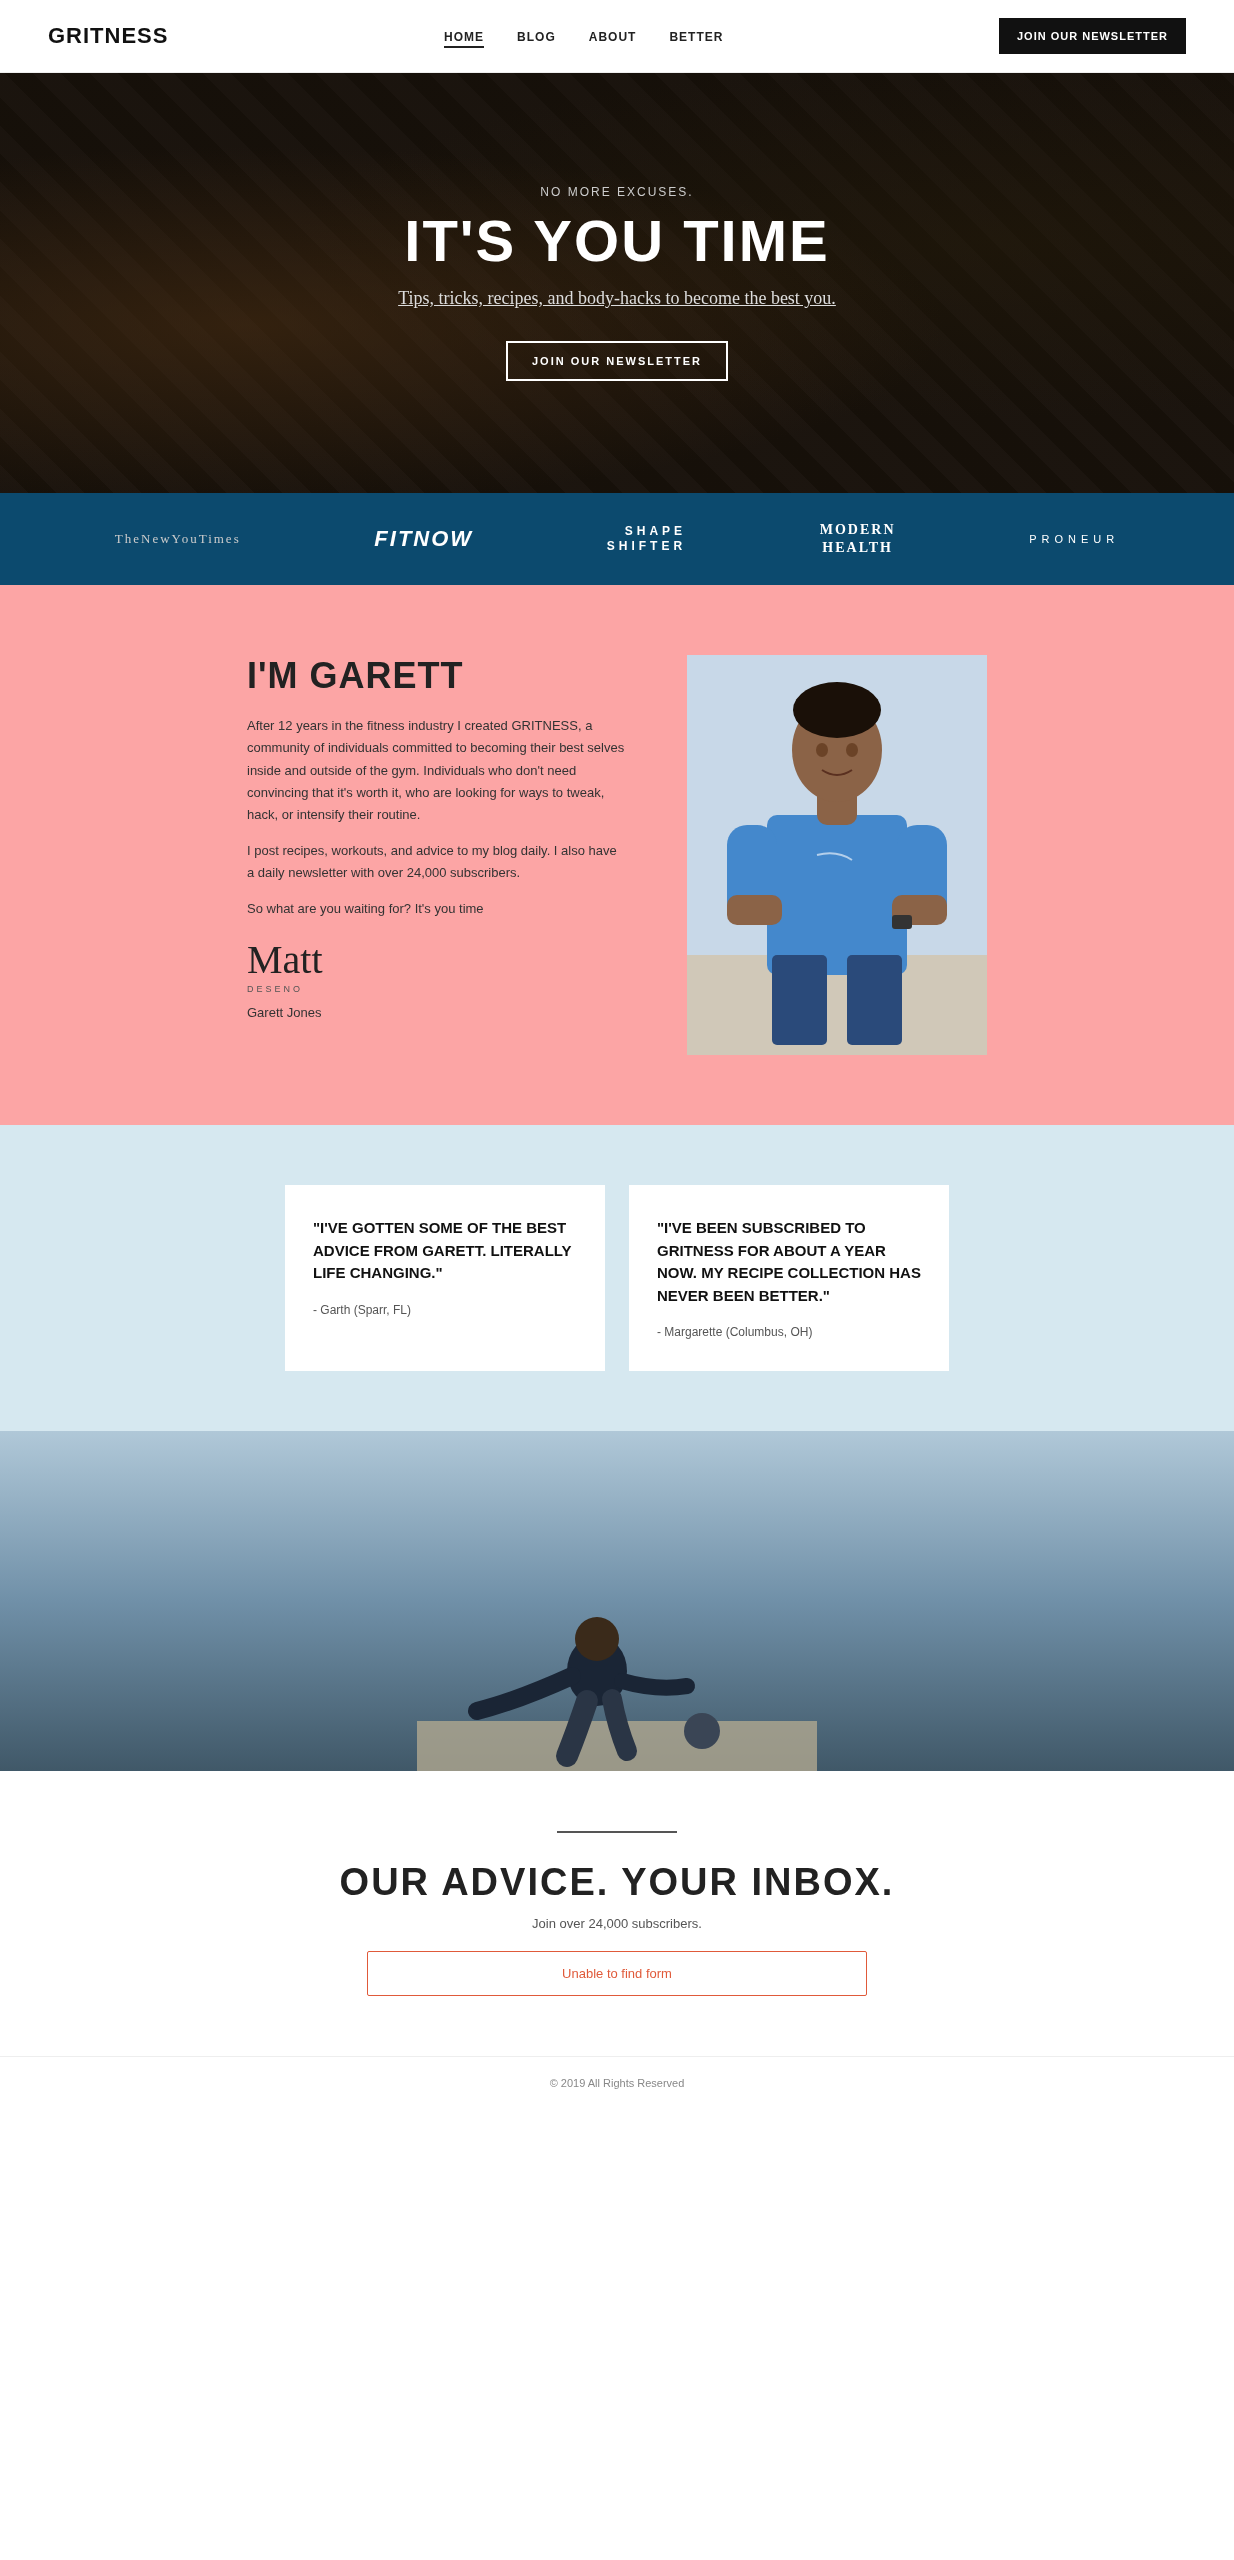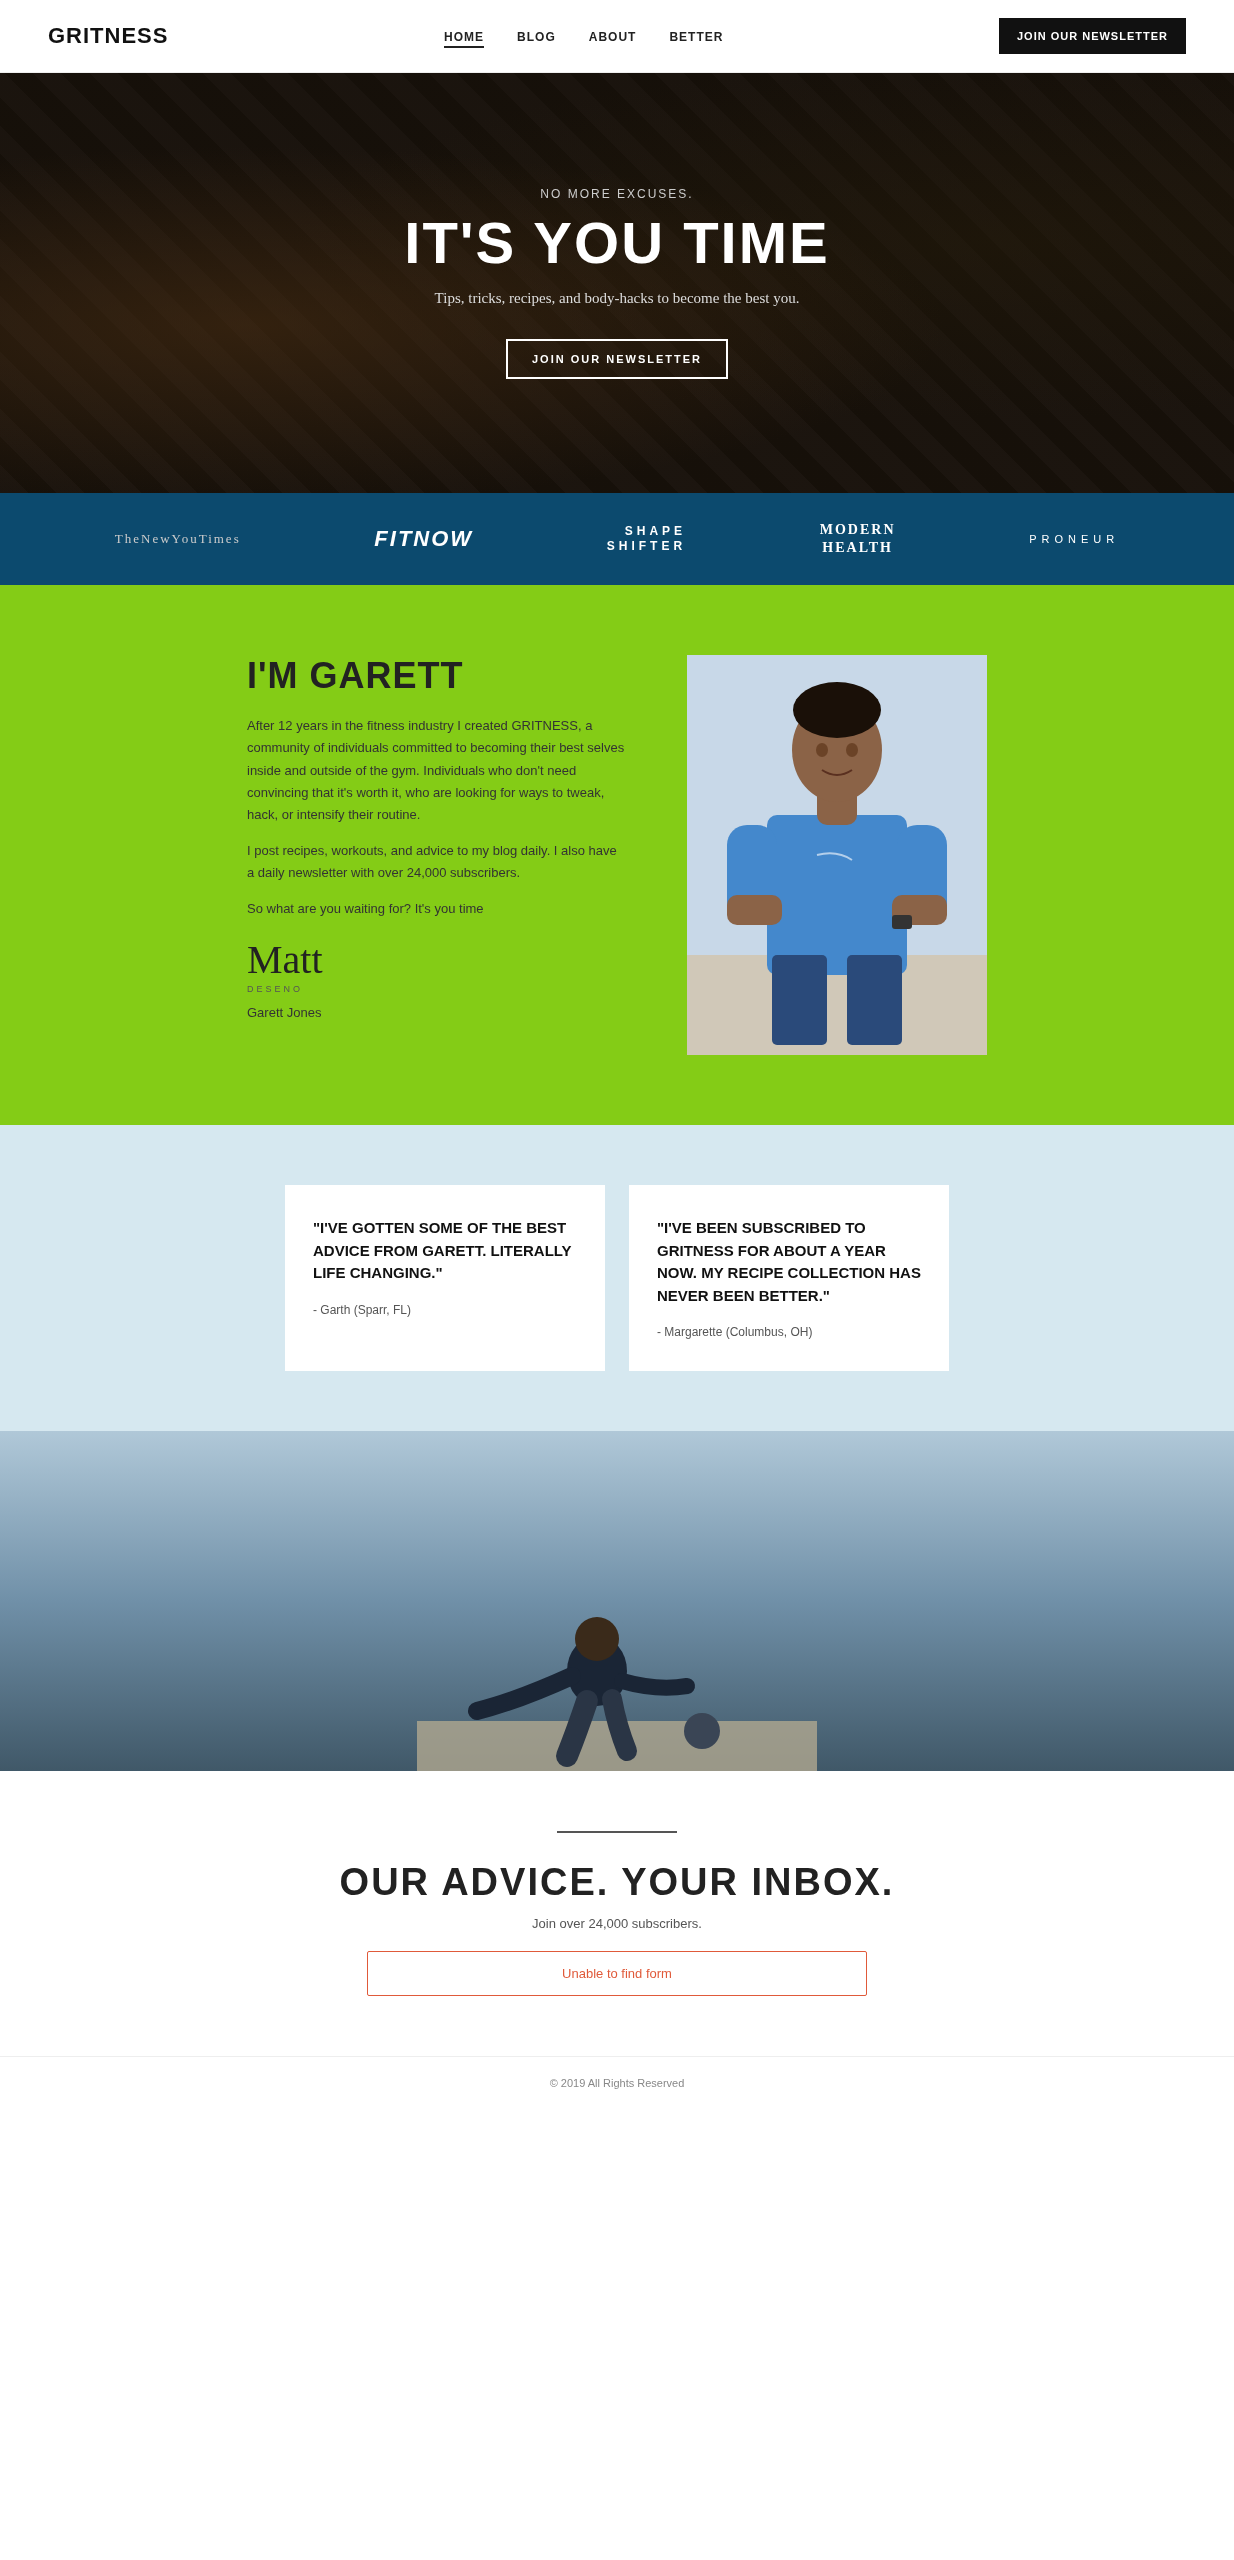--- a/index.html
+++ b/index.html
@@ -88,22 +88,23 @@
       font-size: 58px;
       font-weight: 900;
       text-transform: uppercase;
       letter-spacing: 2px;
       margin-bottom: 16px;
       line-height: 1.1;
     }
     .hero-subtitle {
       color: #ddd;
       font-family: Georgia, serif;
-      font-size: 15px;
+      font-size: 18px;
       margin-bottom: 32px;
+      text-decoration: underline;
     }
     .hero-btn {
       background: transparent;
       color: #fff;
       border: 2px solid #fff;
       font-family: Arial, sans-serif;
       font-size: 11px;
       font-weight: 700;
       letter-spacing: 2px;
       text-transform: uppercase;
@@ -130,21 +131,21 @@
     .brand-item.modern { font-family: Georgia, serif; font-weight: 700; font-size: 14px; line-height: 1.3; text-align: center; }
     .brand-item.pro { font-family: Arial, sans-serif; letter-spacing: 5px; font-size: 11px; font-weight: 400; }
 
     
     .about-section {
       display: flex;
       align-items: flex-start;
       justify-content: center;
       gap: 60px;
       padding: 70px 80px;
-      background: #84cc16;
+      background: #fca5a5;
     }
     .about-text { max-width: 380px; }
     .about-title {
       font-family: 'Arial Black', Arial, sans-serif;
       font-weight: 900;
       font-size: 36px;
       text-transform: uppercase;
       margin-bottom: 18px;
       letter-spacing: 1px;
     }

